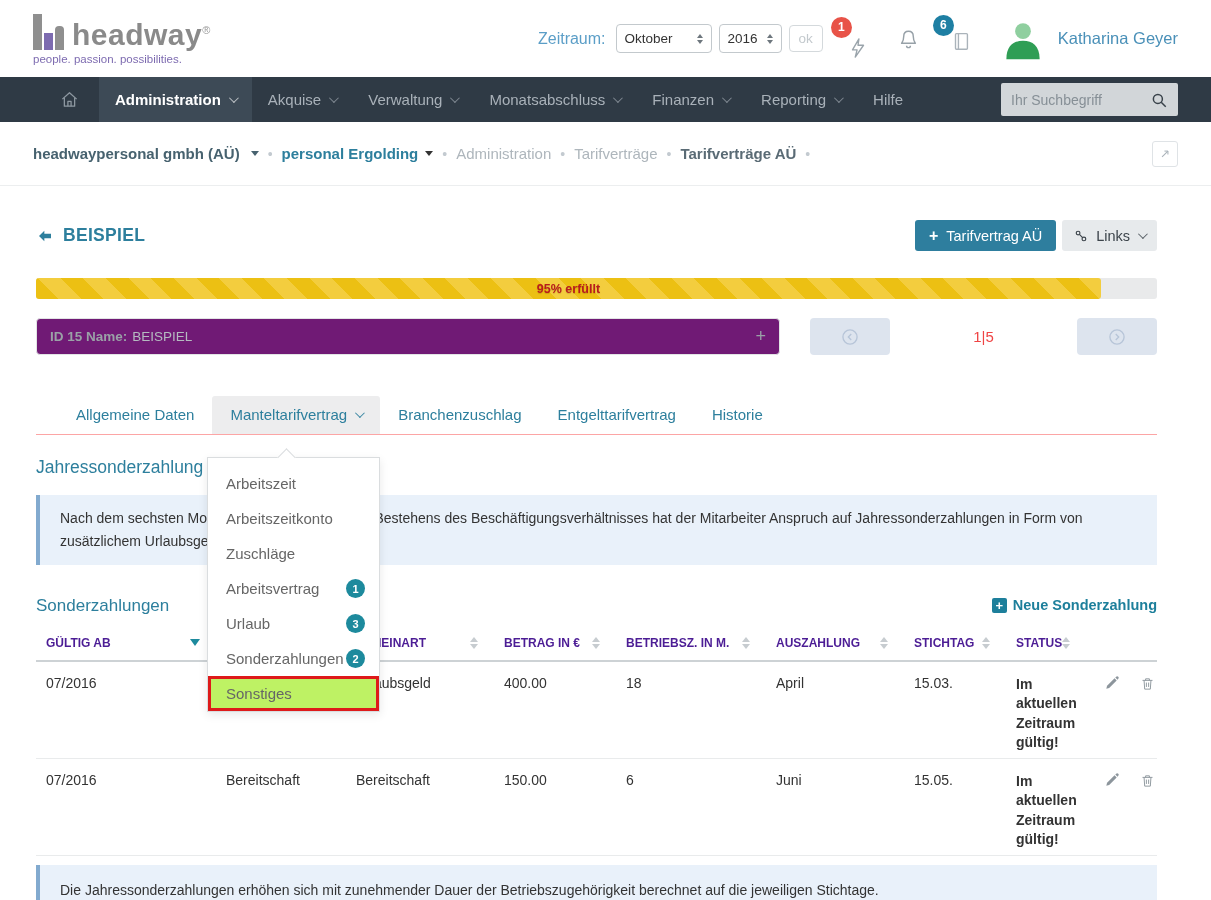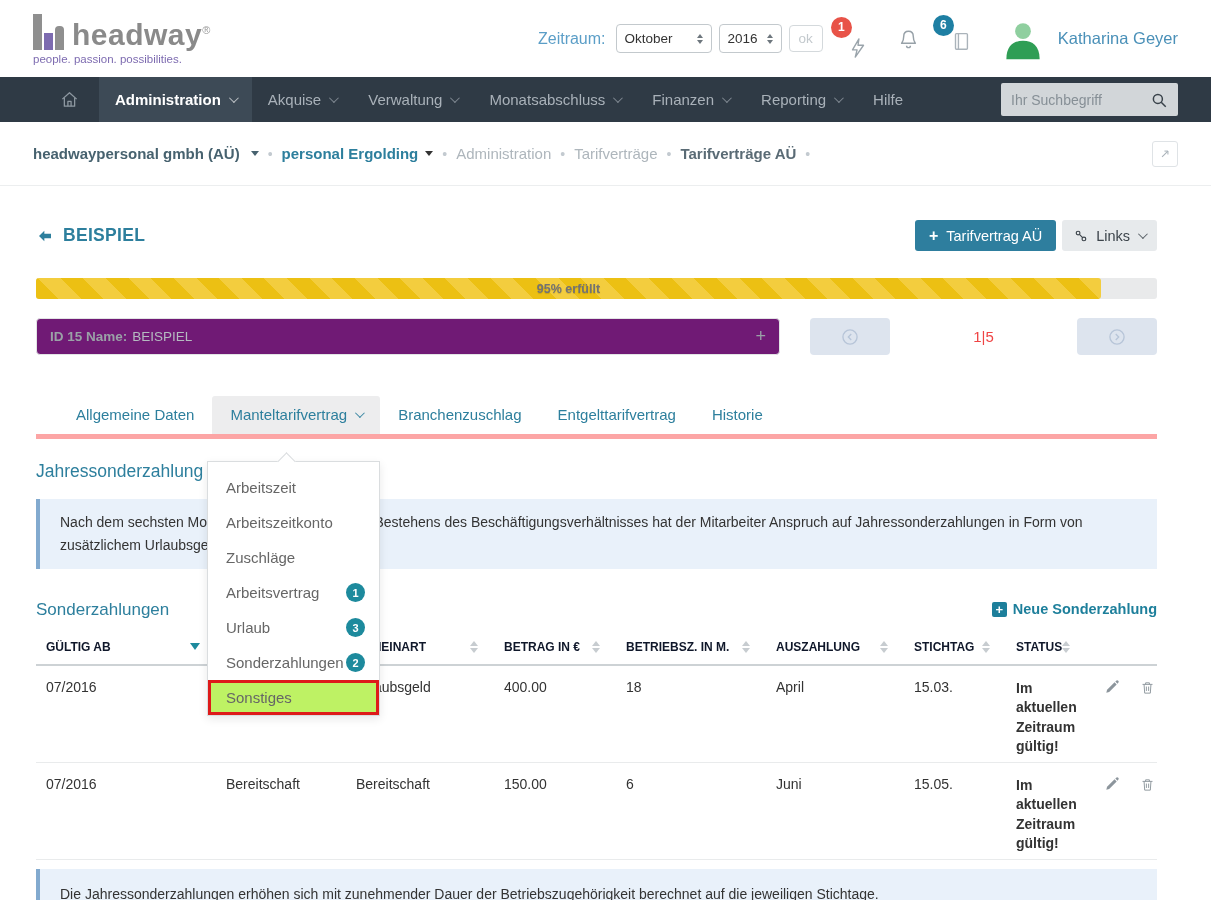--- a/index.html
+++ b/index.html
@@ -81,54 +81,54 @@
     border-radius:3px; border:none; display:flex; align-items:center; gap:8px; }
   .btn-teal .plus { font-weight:bold; font-size:16px; }
   .btn-light { background:#e7eaec; color:#3c444b; font-size:14.5px; height:31px; padding:0 12px;
     border-radius:3px; border:none; display:flex; align-items:center; gap:8px; }
   .btn-light .chev { opacity:.8; }
 
   .progress-wrap { margin-top:27px; height:21px; background:#e9eaeb; border-radius:3px; position:relative; }
   .progress-fill { height:100%; border-radius:3px;
     background:repeating-linear-gradient(45deg,#ecc013 0 16px,#f3cd3e 16px 32px); }
   .progress-label { position:absolute; top:0; left:0; height:100%; display:flex; align-items:center;
-    justify-content:center; color:#737373; font-size:12.5px; font-weight:bold; text-shadow:0 1px 1px rgba(0,0,0,.15); }
+    justify-content:center; color:#b91c1c; font-size:12.5px; font-weight:bold; text-shadow:0 1px 1px rgba(0,0,0,.15); }
 
   .record-row { margin-top:19px; display:flex; align-items:center; }
   .record-box { width:744px; height:37px; background:#701a75; border:1px solid #e2e4e5; border-radius:4px;
     display:flex; align-items:center; padding:0 13px; font-size:13.5px; }
   .record-label { color:#9aa1a7; font-weight:bold; }
   .record-value { color:#b4bac0; margin-left:5px; }
   .record-plus { margin-left:auto; color:#9aa1a7; font-size:18px; font-weight:normal; }
   .pager { flex:1; display:flex; align-items:center; justify-content:space-between; padding-left:30px; }
   .pager-btn { width:80px; height:37px; background:#dde4ee; border:none; border-radius:4px;
     display:flex; align-items:center; justify-content:center; color:#b7c5d8; }
   .pager-count { color:#ef4444; font-size:15px; }
 
-  .tabs { margin-top:41px; display:flex; border-bottom:5px solid #fca5a5; padding-left:22px; }
+  .tabs { margin-top:41px; display:flex; border-bottom:1px solid #fca5a5; padding-left:22px; }
   .tab { padding:10px 18px 11px; font-size:15px; color:#2d7f9d; display:flex; align-items:center; gap:8px; }
   .tab.active { background:#ededee; border-radius:3px 3px 0 0; }
   .tab .chev { opacity:.9; }
 
   .content { position:relative; }
   .section-title { color:#2d7f9d; font-size:17.5px; font-weight:normal; margin-top:22px; line-height:20px; }
   .infobox { margin-top:18px; background:#e9f1fa; border-left:4px solid #82aacf;
     padding:12px 20px; font-size:14px; color:#333; line-height:1.64; }
   .section-row { margin-top:30px; display:flex; align-items:center; justify-content:space-between; }
   .section-heading { color:#2d7f9d; font-size:17px; font-weight:normal; line-height:21px; }
   .new-link { color:#1d7f9b; font-size:14.5px; font-weight:bold; display:flex; align-items:center; gap:6px;
     text-decoration:none; }
   .plus-square { width:15px; height:15px; background:#1d7f9b; color:#fff; border-radius:2px;
     font-size:13px; line-height:15px; text-align:center; font-weight:bold; display:inline-block; }
 
   .tbl { margin-top:12px; }
   .grid-cols { display:grid; grid-template-columns:180px 130px 148px 122px 150px 138px 102px 80px 1fr;
     padding-left:10px; }
   .tbl-head { padding-top:8px; padding-bottom:10px; border-bottom:2px solid #cdd2d5; }
-  .th { font-size:12px; font-weight:bold; color:#0f172a; display:flex; align-items:center;
+  .th { font-size:12px; font-weight:bold; color:#4c1d95; display:flex; align-items:center;
     justify-content:space-between; padding-right:26px; }
   .sort { display:flex; flex-direction:column; gap:2px; }
   .sort i { width:0; height:0; border-left:4px solid transparent; border-right:4px solid transparent; }
   .sort .up { border-bottom:5px solid #c7ccd0; }
   .sort .dn { border-top:5px solid #c7ccd0; }
   .sort-active { width:0; height:0; border-left:5px solid transparent; border-right:5px solid transparent;
     border-top:7px solid #1d8a9d; }
   .tr { padding-top:13px; border-bottom:1px solid #e9ebec; font-size:14px;
     color:#333; align-items:start; min-height:97px; }
   .status-cell { font-weight:bold; line-height:1.38; }

